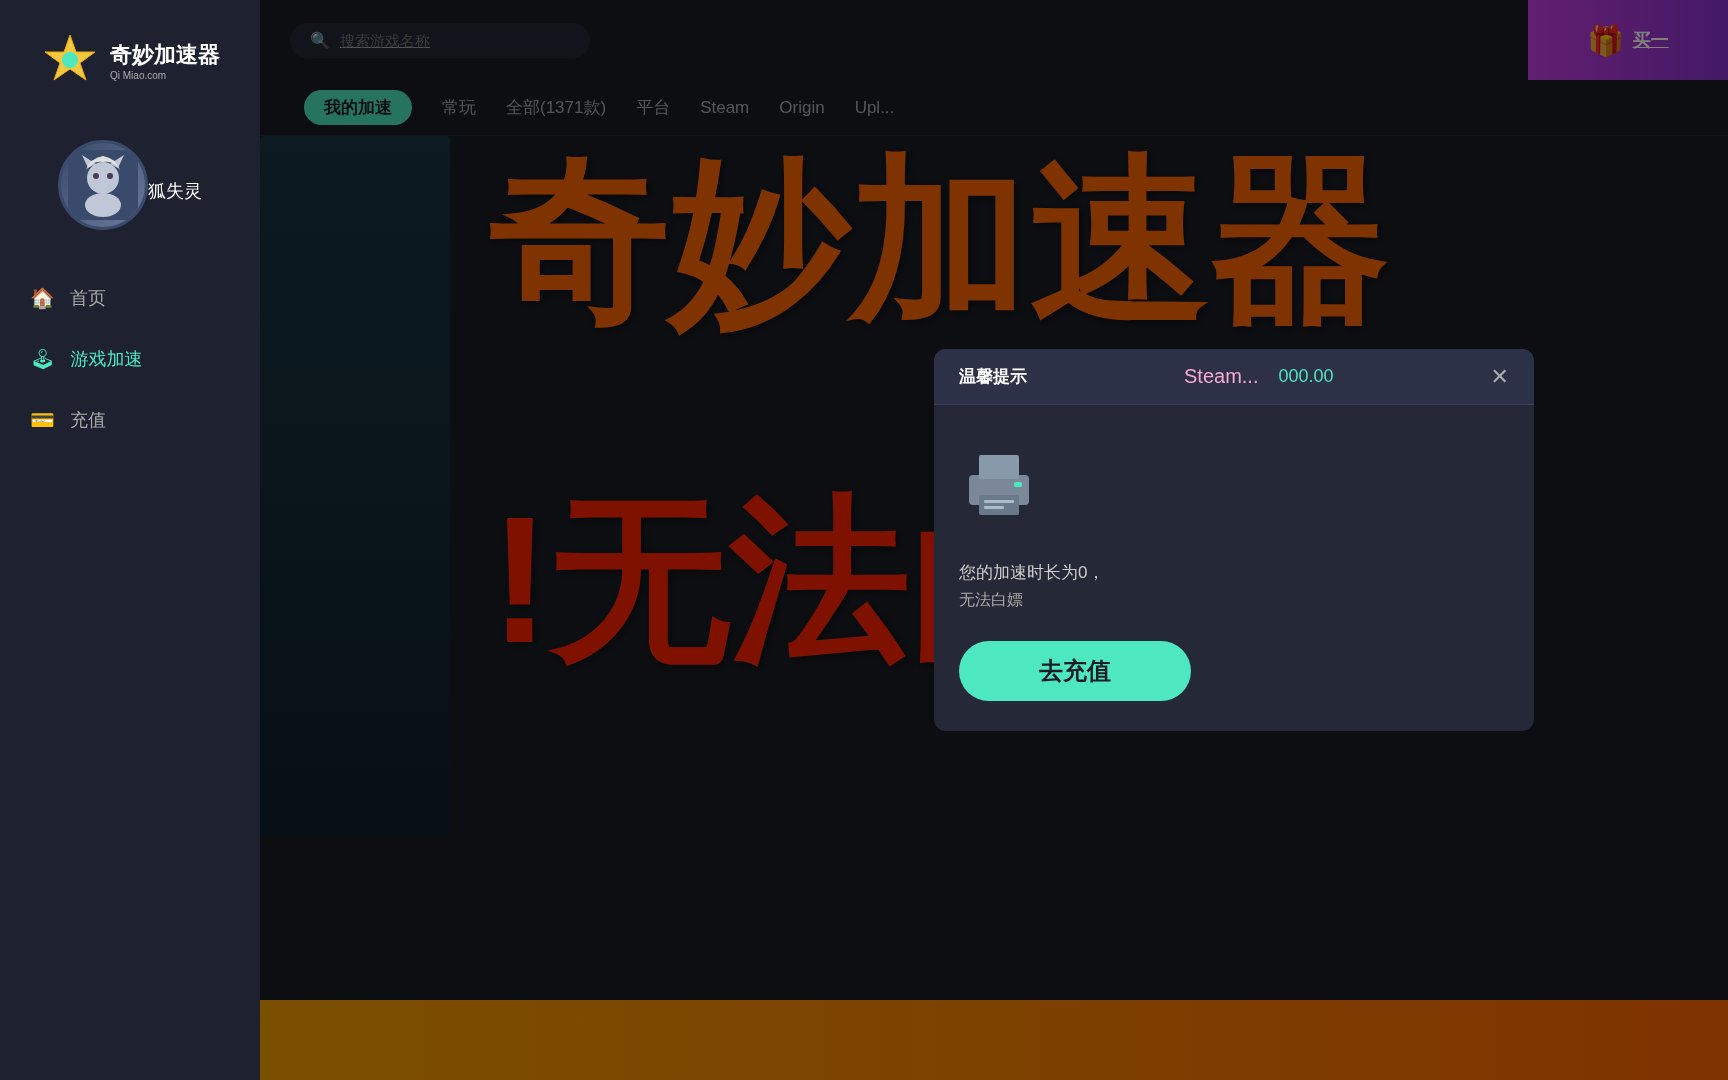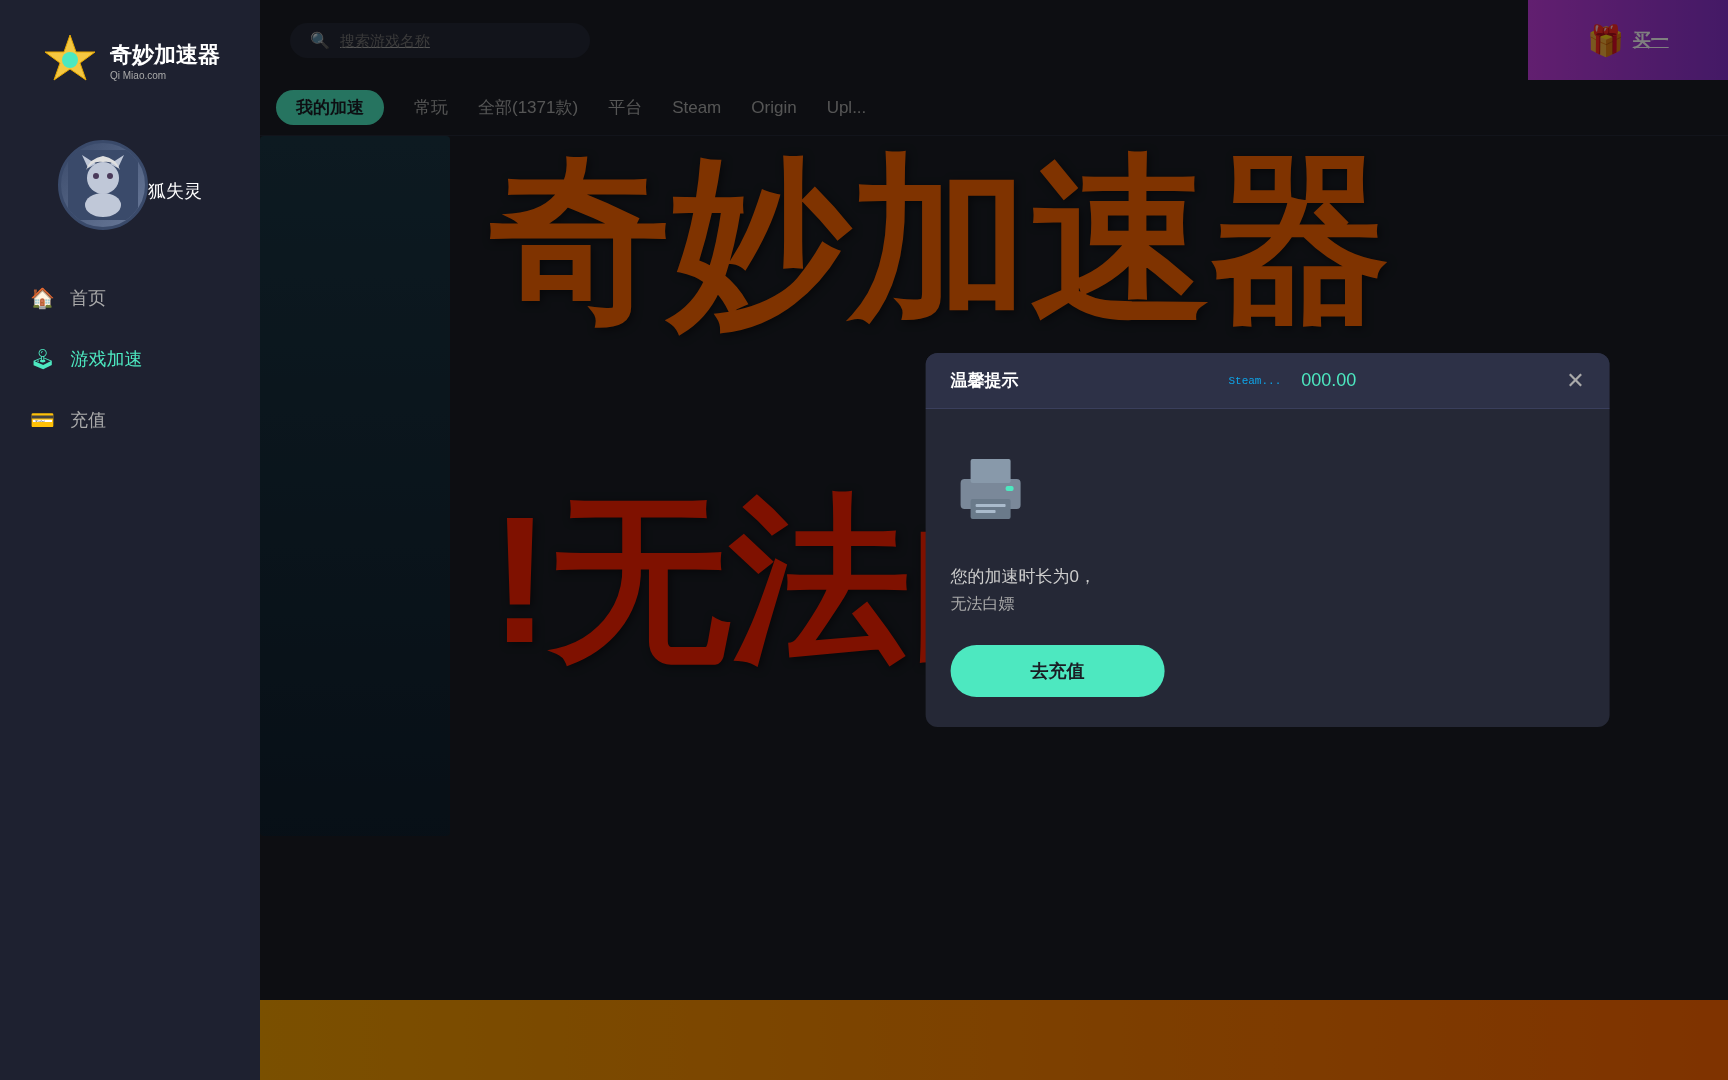--- a/index.html
+++ b/index.html
@@ -173,21 +173,21 @@
     }
 
     .promo-icon {
       font-size: 30px;
     }
 
     
     .tab-bar {
       display: flex;
       align-items: center;
-      padding: 10px 16px;
+      padding: 10px 44px;
       gap: 30px;
       border-bottom: 1px solid #252836;
     }
 
     .tab-item {
       color: #aaaaaa;
       font-size: 17px;
       cursor: pointer;
       padding: 6px 0;
       white-space: nowrap;
@@ -245,21 +245,21 @@
       width: 100%; height: 100%;
       background: rgba(0,0,0,0.5);
       z-index: 20;
     }
 
     .dialog {
       position: absolute;
       top: 50%;
       left: 50%;
       transform: translate(-10%, -50%);
-      width: 684px;
+      width: 600px;
       background: #252836;
       border-radius: 12px;
       padding: 0;
       z-index: 30;
       overflow: hidden;
     }
 
     .dialog-header {
       background: #2d3147;
       padding: 16px 25px;
@@ -269,23 +269,22 @@
       border-bottom: 1px solid #3a3f5c;
     }
 
     .dialog-title {
       color: #ffffff;
       font-size: 17px;
       font-weight: bold;
     }
 
     .dialog-game-name {
-      color: #0ea5e9;
-      font-size: 11px;
-      font-family: Liberation Mono, monospace;
+      color: #f9a8d4;
+      font-size: 20px;
     }
 
     .dialog-time {
       color: #4de8c0;
       font-size: 18px;
     }
 
     .dialog-close {
       color: #aaaaaa;
       font-size: 22px;
@@ -320,21 +319,21 @@
       font-size: 16px;
       margin-bottom: 30px;
     }
 
     .dialog-btn-recharge {
       background: #4de8c0;
       color: #1a1d24;
       border: none;
       border-radius: 30px;
       padding: 14px 80px;
-      font-size: 18px;
+      font-size: 24px;
       font-weight: bold;
       cursor: pointer;
       font-family: inherit;
     }
 
     
     .bottom-strip {
       position: absolute;
       bottom: 0;
       left: 0;

